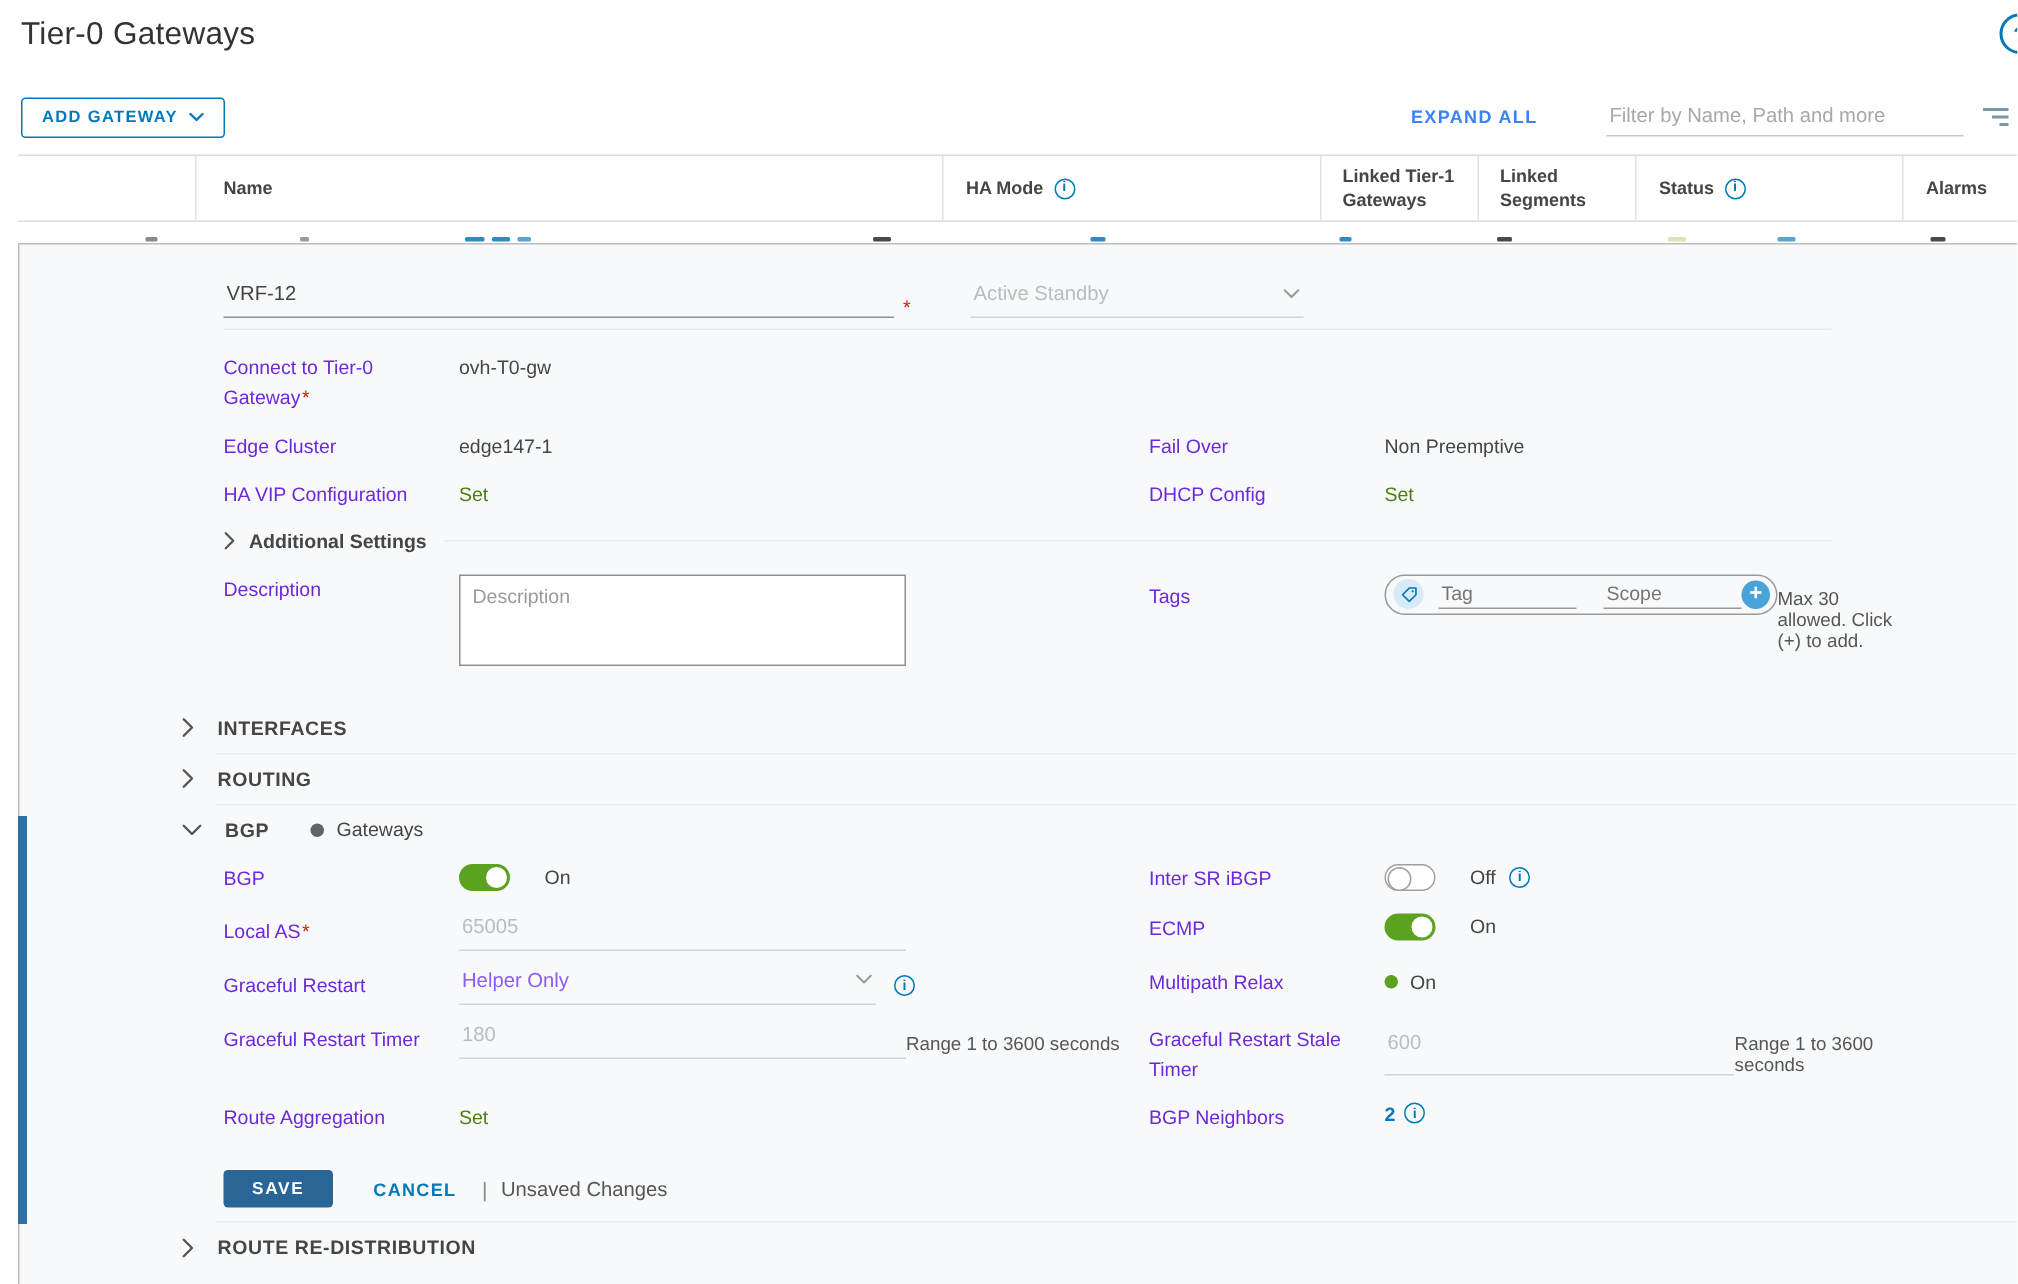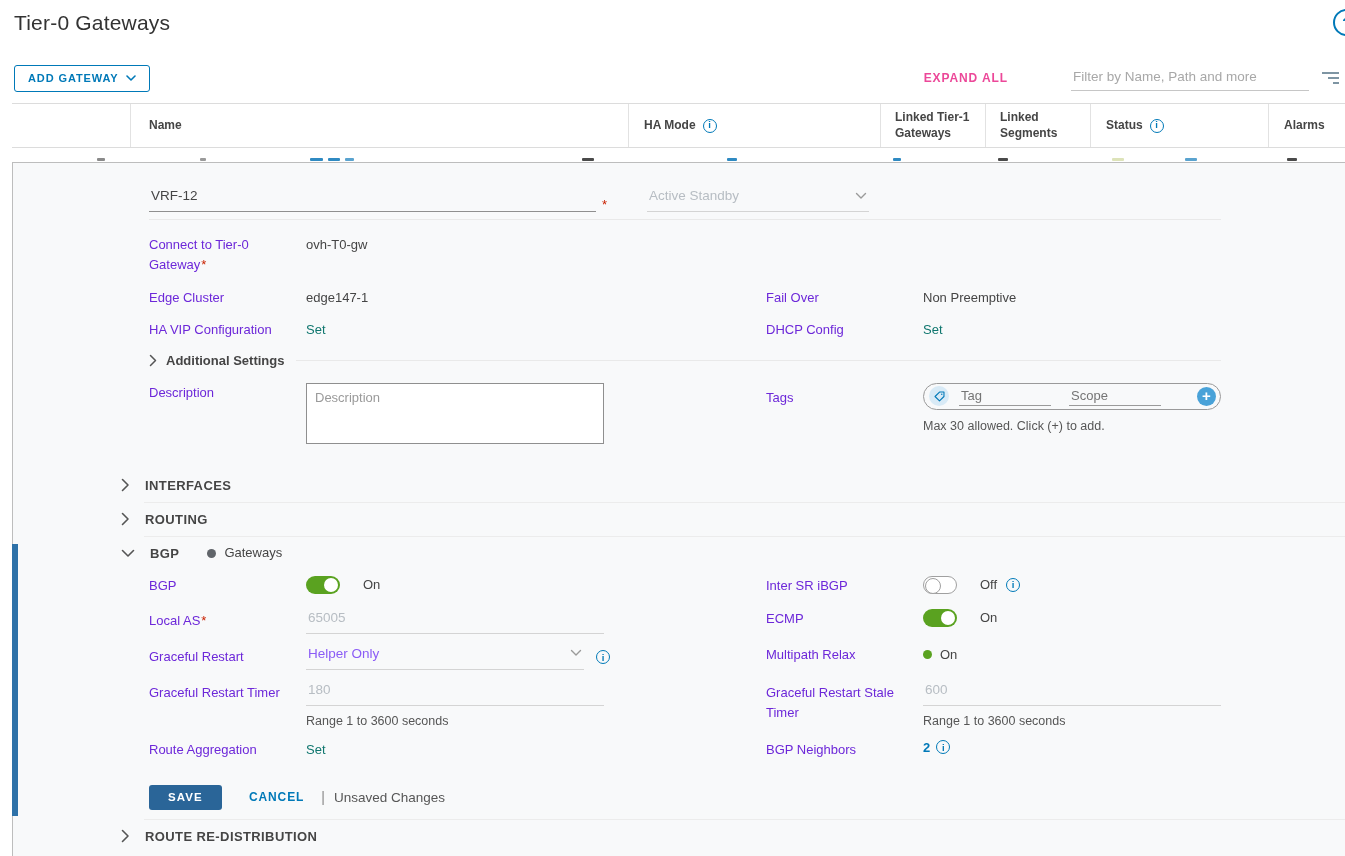--- a/index.html
+++ b/index.html
@@ -13,21 +13,21 @@
     border-radius:50%; color:#0079b8; display:flex; align-items:center; justify-content:center;
     font-size:14px; font-weight:700; }
   .help-circle::after { content:"?"; }
 
   
   .toolbar { position:absolute; top:63px; left:14px; right:0; height:30px; display:flex; align-items:center; }
   .add-gw-btn { display:inline-flex; align-items:center; gap:7px; height:27px; padding:0 13px;
     border:1px solid #0079b8; border-radius:3px; background:#fff; color:#0079b8;
     font-size:11px; font-weight:700; letter-spacing:.9px; cursor:pointer; font-family:inherit; }
   .toolbar-right { margin-left:auto; display:flex; align-items:center; padding-right:6px; }
-  .expand-all { color:#ec4899; font-size:12px; font-weight:700; letter-spacing:.9px; margin-right:63px; cursor:pointer; }
+  .expand-all { color:#3b82f6; font-size:12px; font-weight:700; letter-spacing:.9px; margin-right:46px; cursor:pointer; }
   .filter-input { width:238px; border:none; border-bottom:1px solid #c6c6c6; background:transparent;
     font-size:13.5px; padding:4px 2px 6px; color:#454545; font-family:inherit; outline:none; }
   .filter-input::placeholder { color:#a8a8a8; }
   .filter-icon { margin-left:13px; width:17px; display:flex; flex-direction:column; align-items:flex-end; gap:3px; }
   .filter-icon i { display:block; height:2px; background:#7e95a3; }
   .filter-icon i:nth-child(1){ width:17px; } .filter-icon i:nth-child(2){ width:11px; } .filter-icon i:nth-child(3){ width:6px; }
 
   
   .grid-header { position:absolute; top:103px; left:12px; right:0; height:45px; background:#fff;
     border-top:1px solid #dcdcdc; border-bottom:1px solid #dcdcdc; display:flex; }
@@ -59,21 +59,21 @@
   .ha-select { margin-left:40px; width:222px; border-bottom:1px solid #d4d4d4; color:#b7bdc3;
     font-size:13.5px; padding:2px 2px 8px; display:flex; align-items:center; }
   .sel-chev { margin-left:auto; display:flex; }
   .divider-name { width:1072px; height:1px; background:#e9e9e9; margin:7px 0 15px; }
 
   .frow { display:flex; align-items:flex-start; }
   .fl { width:617px; display:flex; align-items:flex-start; }
   .fr { width:460px; display:flex; align-items:flex-start; }
   .lbl { width:157px; min-width:157px; font-size:13px; color:#6d28d9; line-height:1.55; padding-right:12px; }
   .val { font-size:13px; color:#454545; line-height:1.55; }
-  .link { font-size:13px; color:#0f766e; line-height:1.55; cursor:pointer; }
+  .link { font-size:13px; color:#4d7c0f; line-height:1.55; cursor:pointer; }
 
   .addl-row { display:flex; align-items:center; width:1072px; margin:10px 0 15px; }
   .addl-label { margin-left:9px; font-size:13px; font-weight:700; color:#454545; }
   .addl-line { flex:1; height:1px; background:#e9e9e9; margin-left:12px; }
 
   .desc-textarea { width:298px; height:61px; border:1px solid #8f8f8f; background:#fff; resize:none;
     font-size:13px; color:#454545; padding:6px 8px; font-family:inherit; outline:none; }
   .desc-textarea::placeholder { color:#9a9a9a; }
 
   .tags-pill { width:298px; height:27px; border:1px solid #9a9a9a; border-radius:14px; background:#f8f9fa;
@@ -110,21 +110,21 @@
   .toggle.off { background:#fff; border:1px solid #a0a0a0; }
   .toggle.off::after { content:""; position:absolute; left:1px; top:1px; width:14px; height:14px; border-radius:50%;
     background:#fff; border:1px solid #a0a0a0; }
   .toggle-state { margin-left:23px; font-size:13px; color:#454545; }
   .u-input { width:298px; border:none; border-bottom:1px solid #d4d4d4; background:transparent;
     font-size:13.5px; color:#b7bdc3; padding:1px 2px 8px; outline:none; font-family:inherit; }
   .gr-select { width:278px; border-bottom:1px solid #d4d4d4; color:#8b5cf6; font-size:13.5px;
     padding:1px 2px 8px; display:flex; align-items:center; }
   .range-note { margin-top:8px; font-size:12.5px; color:#565656; }
   .neighbors-num { font-size:13px; font-weight:700; color:#0079b8; }
-  .stack { display:flex; flex-direction:column; }
+  .stack { display:flex; flex-direction:row; }
   .inline-ctl { display:flex; align-items:center; }
 
   
   .save-row { display:flex; align-items:center; padding-left:136px; margin-top:25px; }
   .save-btn { height:25px; padding:0 19px; background:#2a6598; border:none; border-radius:3px; color:#fff;
     font-size:11.5px; font-weight:700; letter-spacing:1.1px; cursor:pointer; font-family:inherit; }
   .cancel-btn { margin-left:27px; color:#0079b8; font-size:12px; font-weight:700; letter-spacing:.9px; cursor:pointer; }
   .pipe { margin-left:17px; color:#8a8a8a; font-size:14px; }
   .pipe::after { content:"|"; }
   .unsaved { margin-left:9px; font-size:13.5px; color:#565656; }

